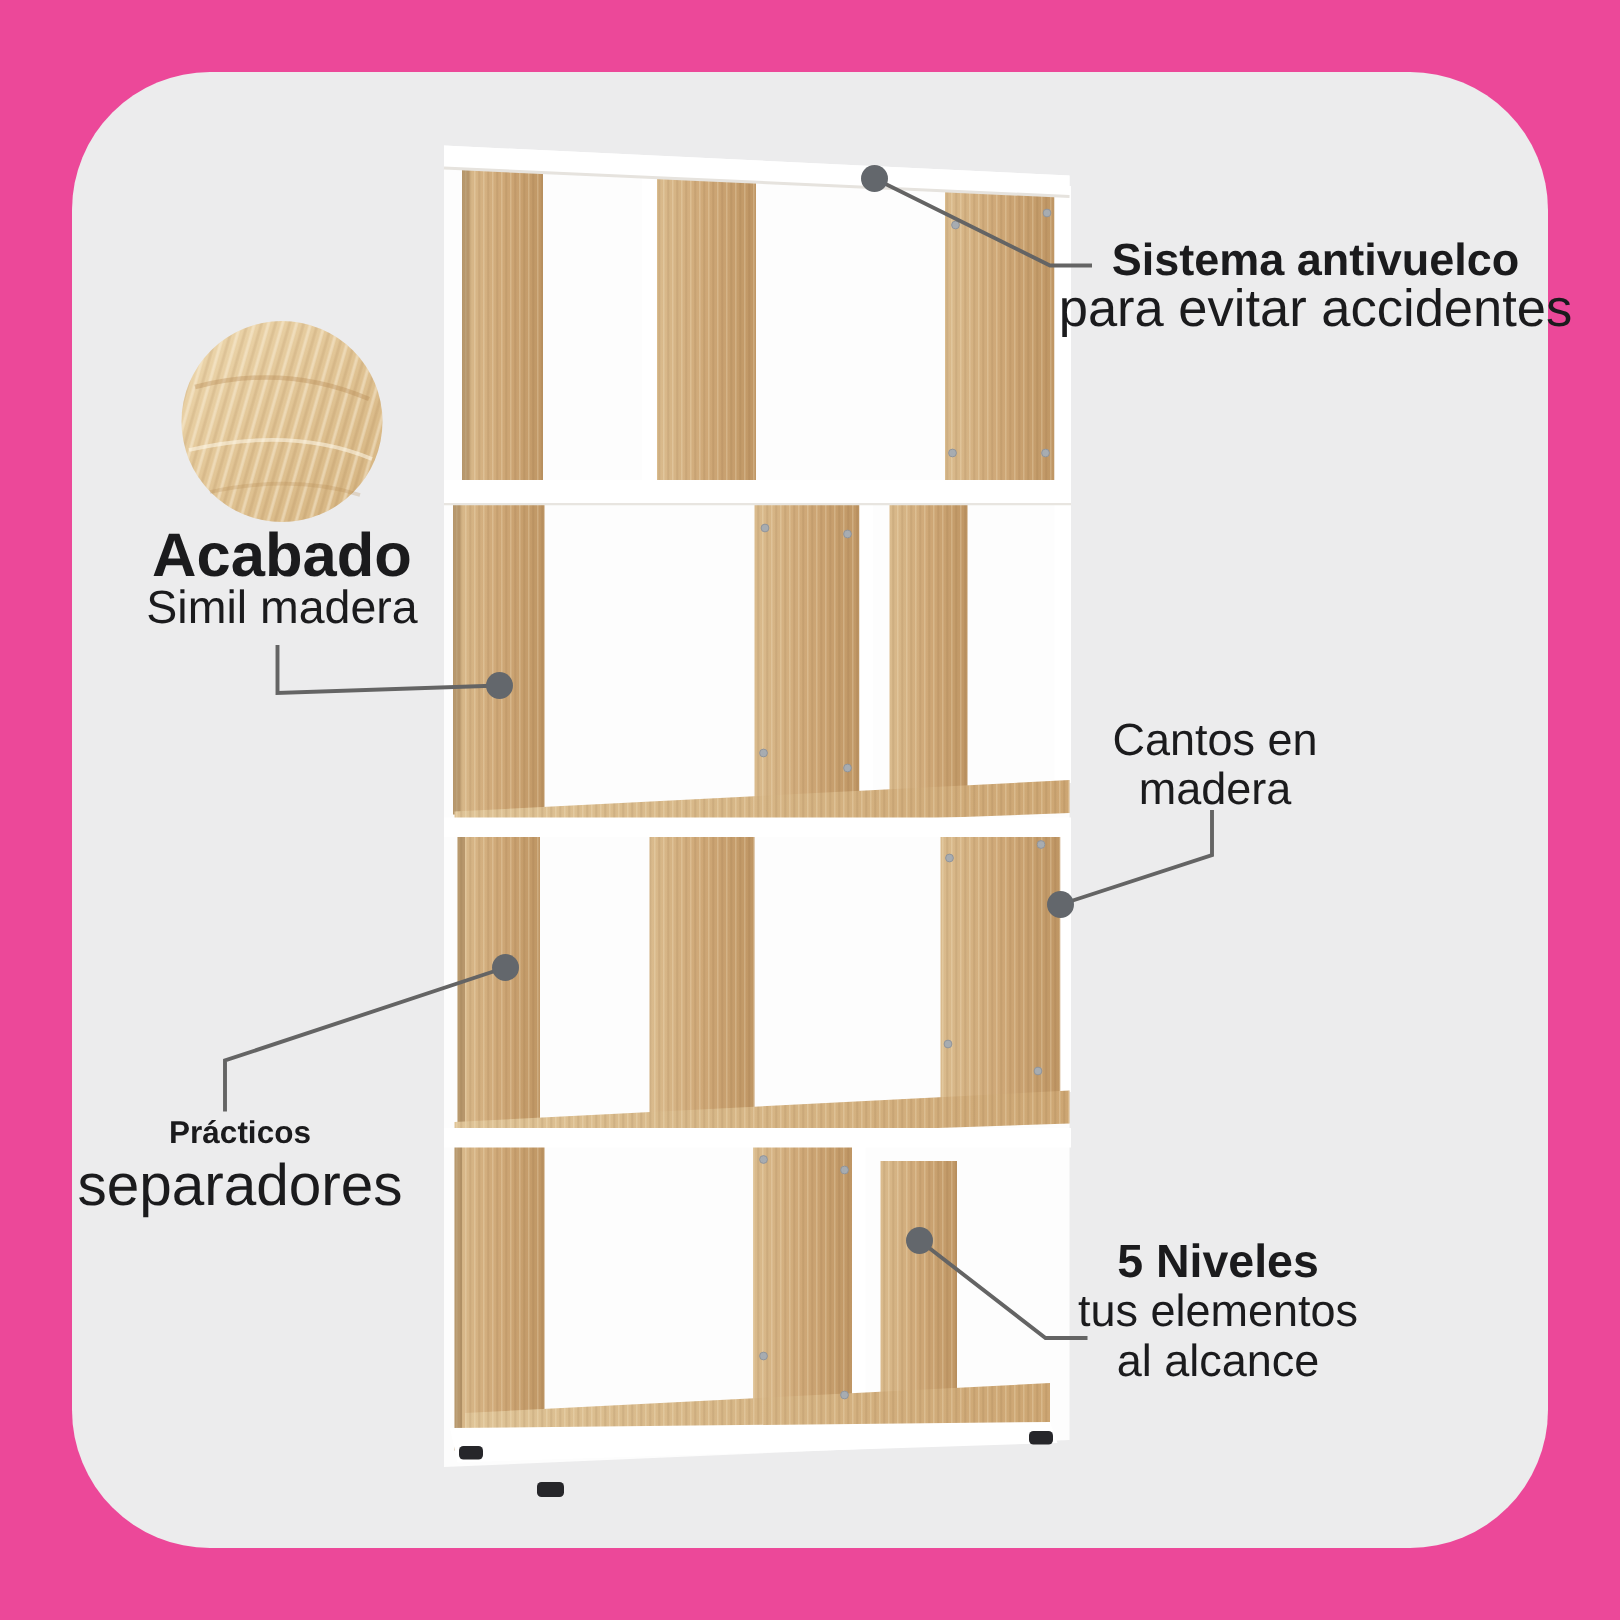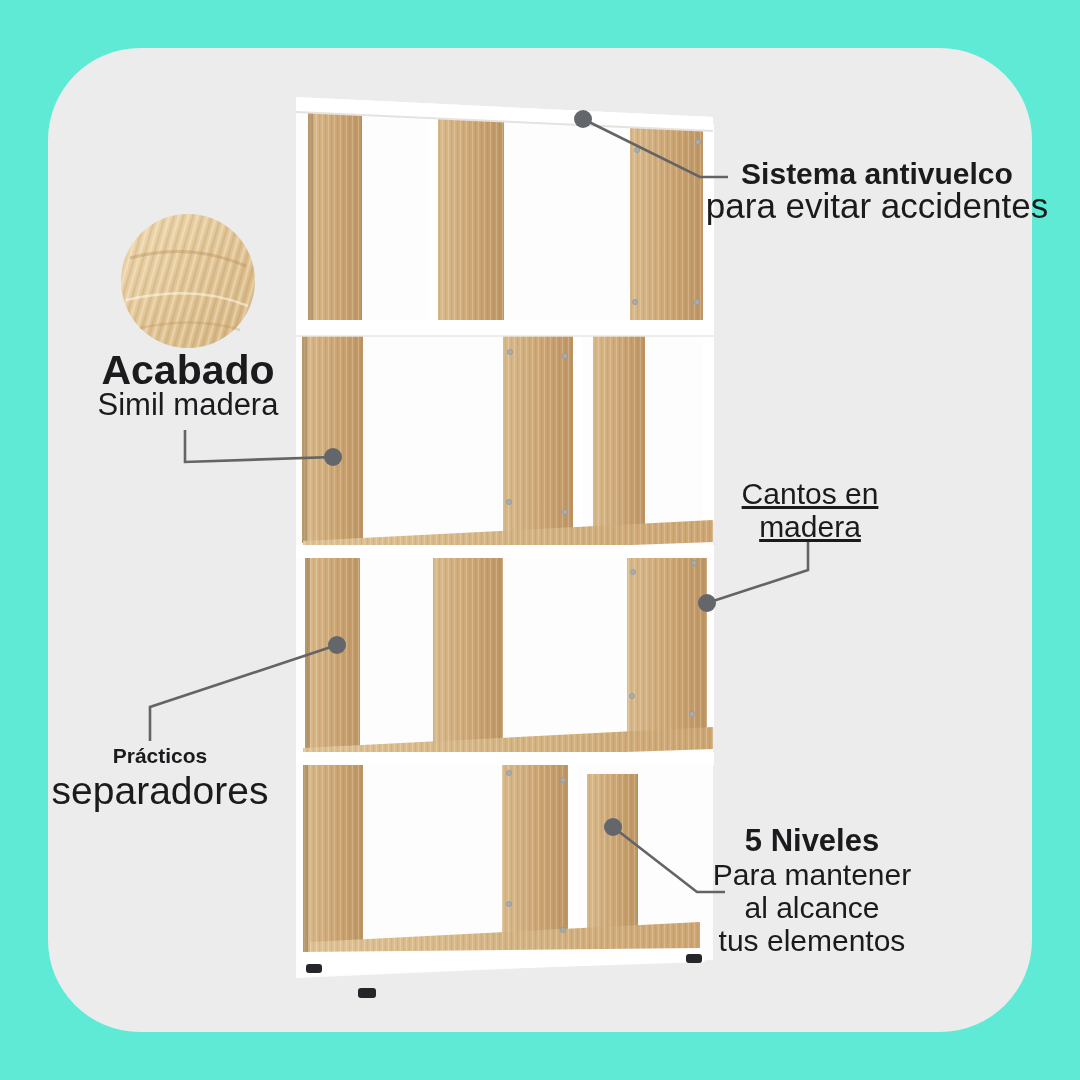--- a/index.html
+++ b/index.html
@@ -1,29 +1,29 @@
 <!DOCTYPE html>
 <html><head>
 <meta charset="utf-8">
 <style>
   html,body{margin:0;padding:0;background:#ffffff;}
-  .stage{position:relative;width:1080px;height:1080px;background:#5eead4;overflow:hidden;
+  .stage{position:relative;width:1080px;height:1080px;background:#ec4899;overflow:hidden;
          font-family:"Liberation Sans",sans-serif;color:#1b1b1d;}
   .panel{position:absolute;left:48px;top:48px;width:984px;height:984px;
          background:#ececed;border-radius:92px;}
   svg.art{position:absolute;left:0;top:0;width:1080px;height:1080px;}
   .ann{position:absolute;text-align:center;transform:translateX(-50%);white-space:nowrap;}
   .ann .t1{font-weight:700;}
   #ann-antivuelco{left:877px;top:157px;}
   #ann-antivuelco .t1{font-size:30px;line-height:33px;}
   #ann-antivuelco .t2{font-size:35px;line-height:32px;}
   #ann-acabado{left:188px;top:352px;}
   #ann-acabado .t1{font-size:41px;line-height:36px;}
   #ann-acabado .t2{font-size:31px;line-height:34px;}
-  #ann-cantos{left:810px;top:477px;font-size:30px;line-height:33px;text-decoration:underline;}
+  #ann-cantos{left:810px;top:477px;font-size:30px;line-height:33px;}
   #ann-practicos{left:160px;top:738px;}
   #ann-practicos .t1{font-size:21px;line-height:36px;}
   #ann-practicos .t2{font-size:39px;line-height:34px;}
   #ann-niveles{left:812px;top:824px;}
   #ann-niveles .t1{font-size:31px;line-height:34px;}
   #ann-niveles .t2{font-size:30px;line-height:33px;}
 </style>
 </head>
 <body>
 
@@ -188,18 +188,17 @@
     <div>madera</div>
   </div>
 
   <div class="ann" id="ann-practicos">
     <div class="t1">Prácticos</div>
     <div class="t2">separadores</div>
   </div>
 
   <div class="ann" id="ann-niveles">
     <div class="t1">5 Niveles</div>
-    <div class="t2">Para mantener</div>
+    <div class="t2">tus elementos</div>
     <div class="t2">al alcance</div>
-    <div class="t2">tus elementos</div>
   </div>
 
 </div>
 
 </body></html>

